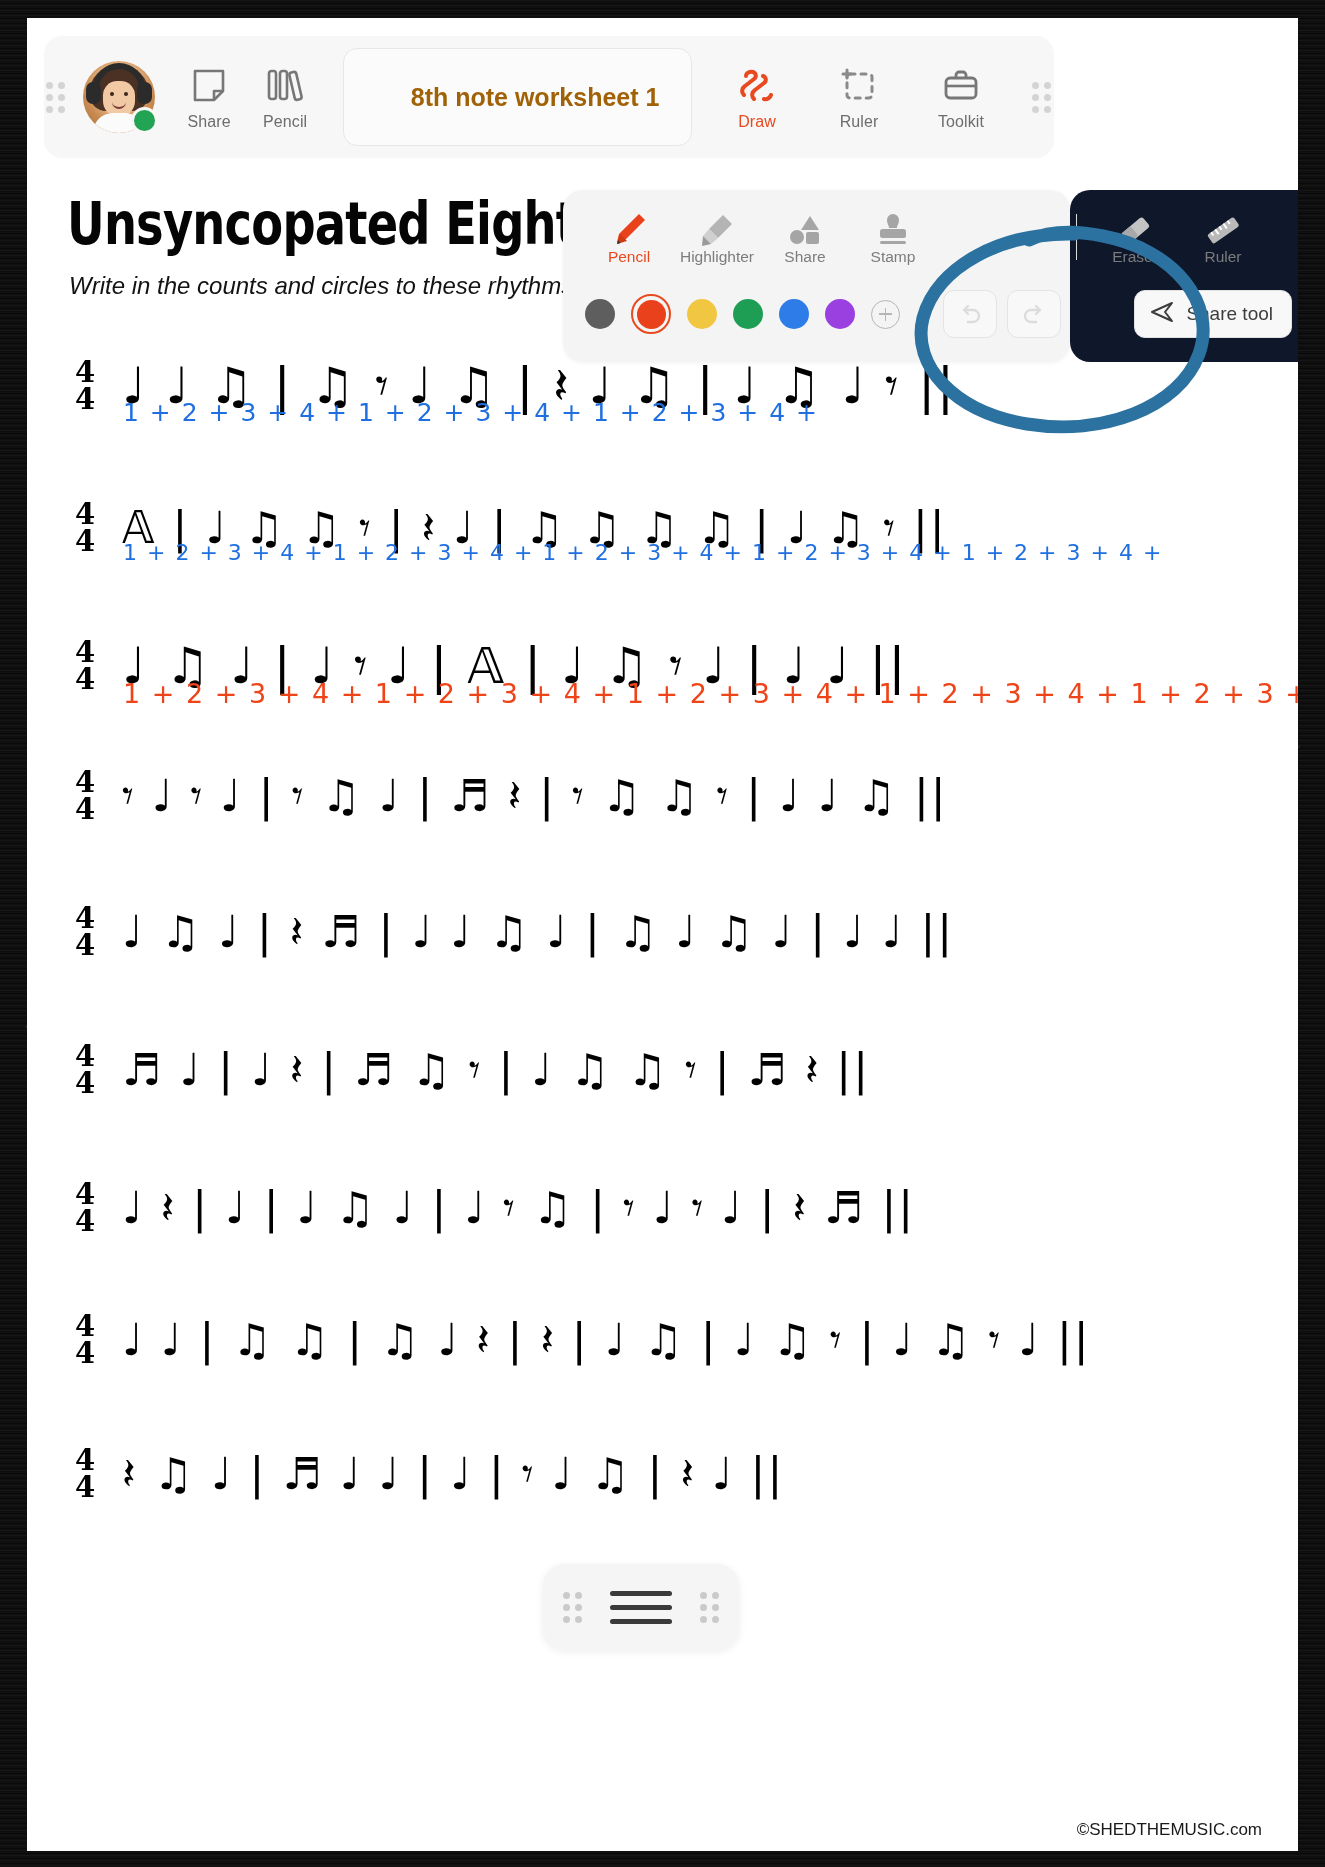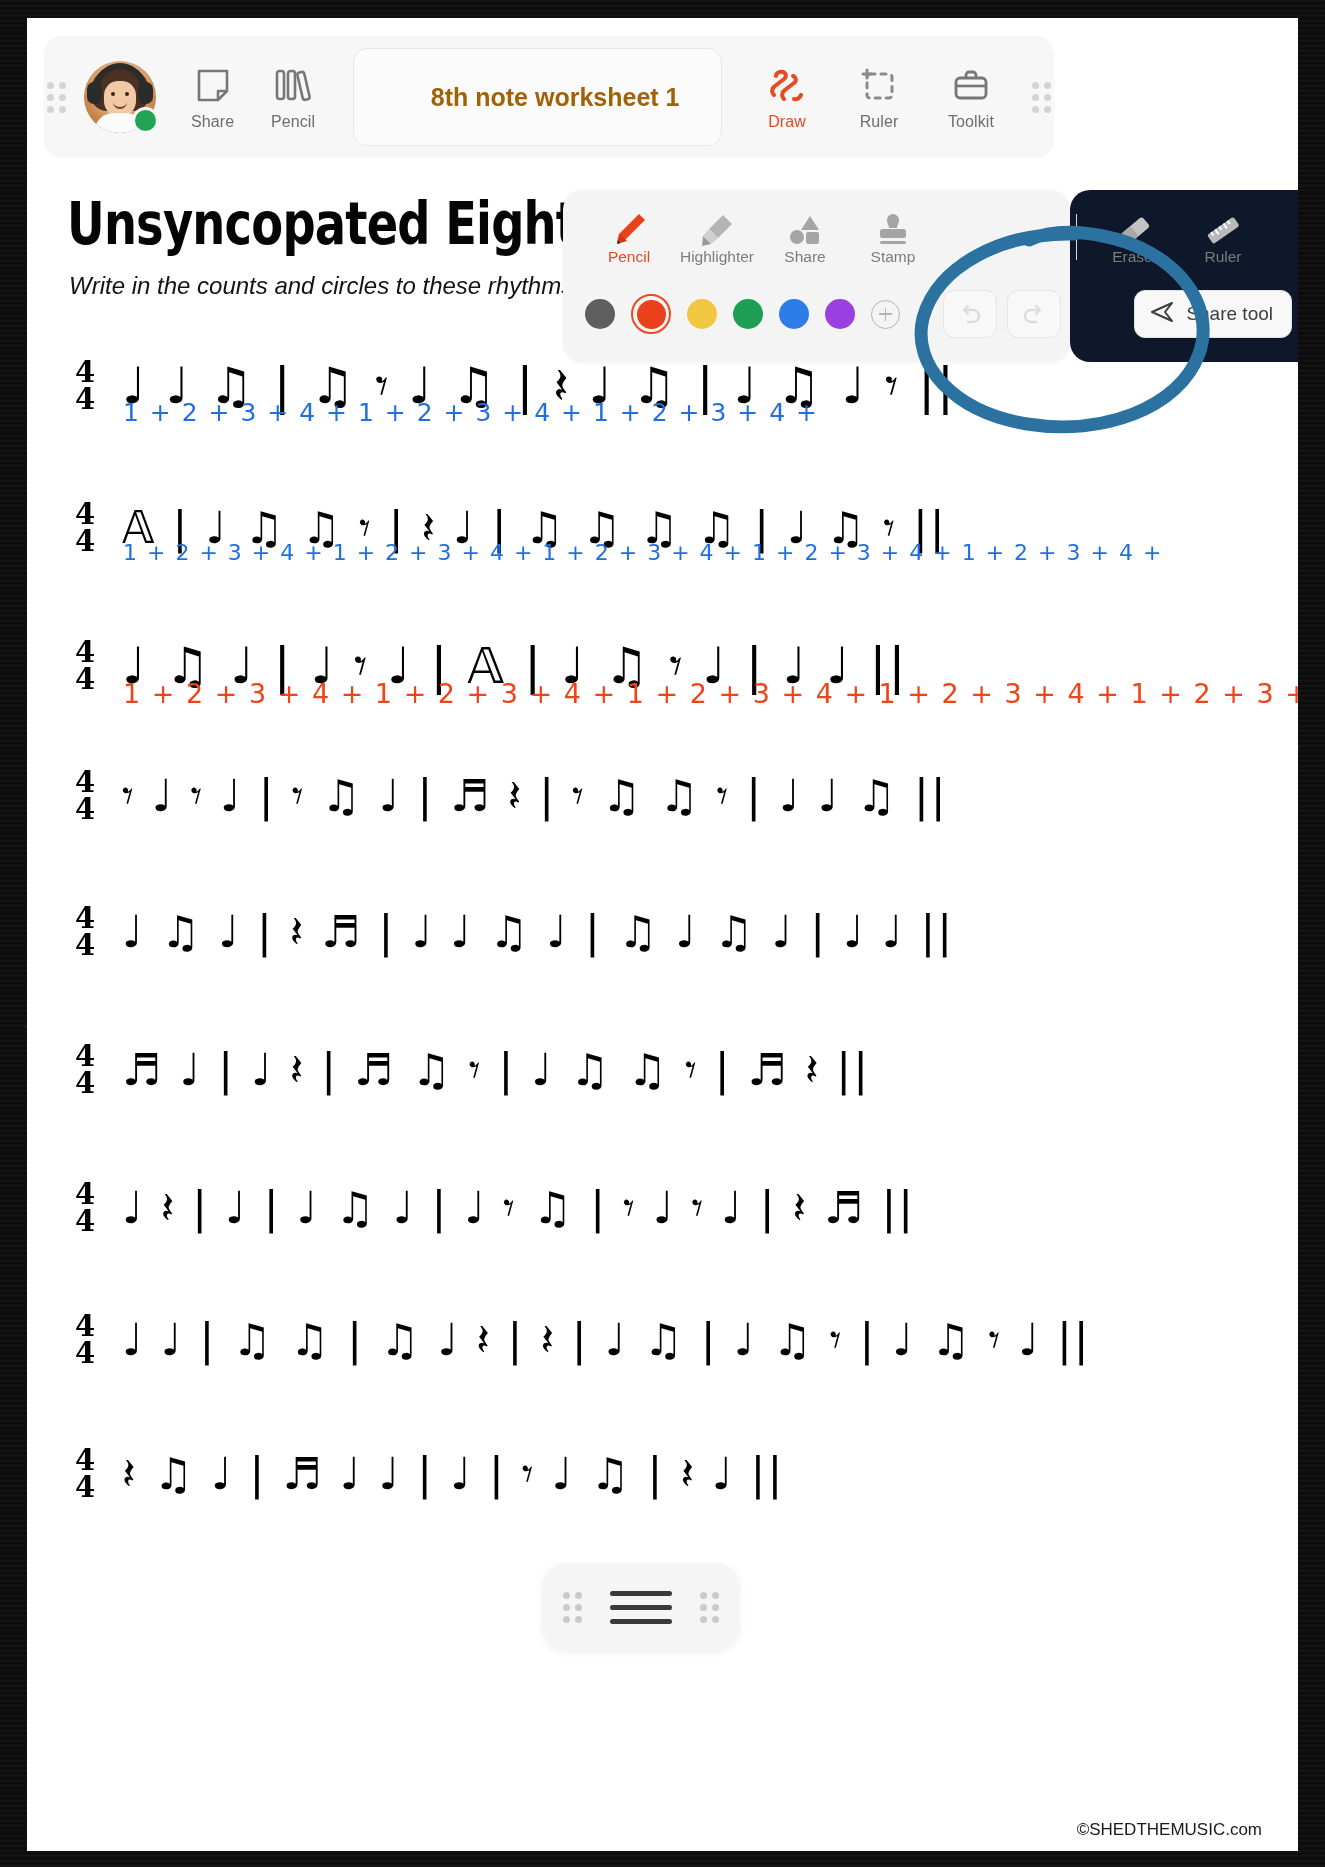--- a/index.html
+++ b/index.html
@@ -74,21 +74,21 @@
   .tb-ico { height: 42px; display: flex; align-items: center; justify-content: center; }
 
   #title-pill {
     margin-left: 20px; width: 394px; height: 98px;
     border: 1.6px solid #e7e7e7; border-radius: 14px;
     background: #fbfbfb;
     display: flex; align-items: center; justify-content: center;
   }
   #title-pill .t { font-size: 25px; font-weight: bold; color: #a16207; margin-left: 35px; }
 
-  .tb-right { display: flex; align-items: center; margin-left: 22px; gap: 6px; }
+  .tb-right { display: flex; align-items: center; margin-left: 22px; gap: 16px; }
 
   
   #palette {
     position: absolute; left: 536px; top: 172px;
     width: 507px; height: 172px;
     background: #f4f4f4; border-radius: 20px;
     box-shadow: 0 1px 4px rgba(0,0,0,.05);
   }
   #palette2 {
     position: absolute; left: 1043px; top: 172px;

